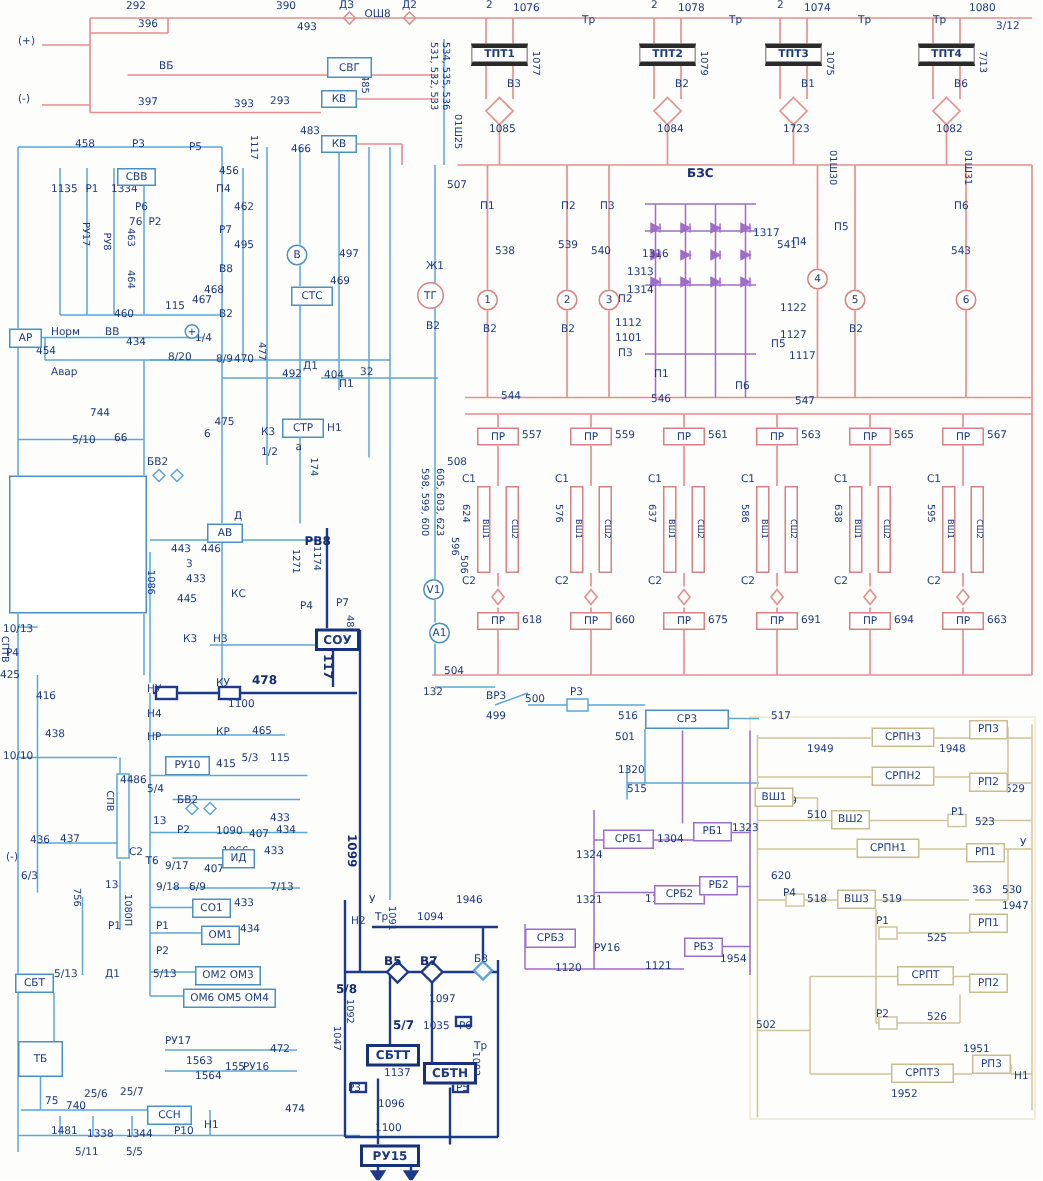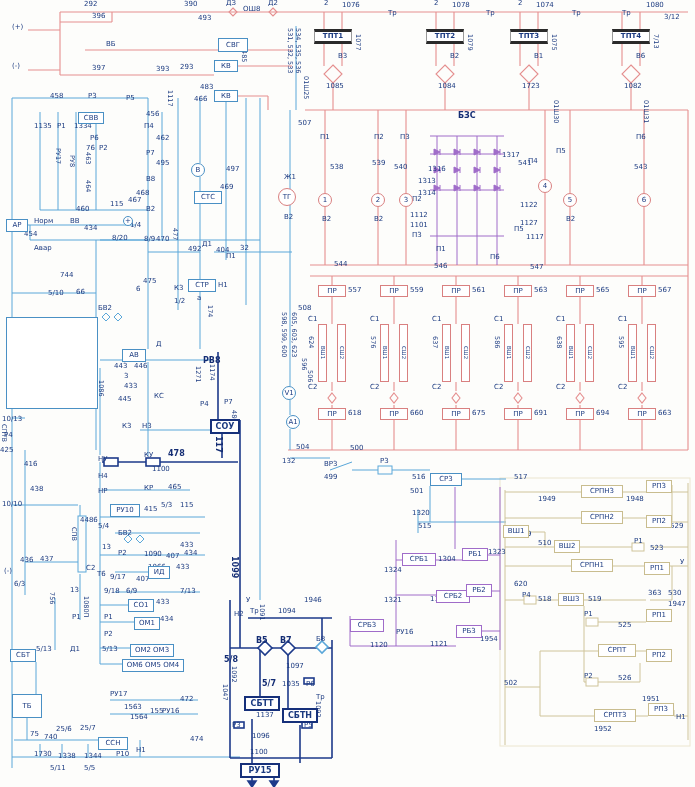--- a/index.html
+++ b/index.html
@@ -276,21 +276,21 @@
     <div class="lbl" style="left: 124px; top: 704px;">1563</div>
     <div class="lbl" style="left: 130px; top: 714px;">1564</div>
     <div class="lbl" style="left: 150px; top: 708px;">155</div>
     <div class="lbl" style="left: 162px; top: 708px;">РУ16</div>
     <div class="lbl" style="left: 180px; top: 696px;">472</div>
     <div class="lbl" style="left: 190px; top: 736px;">474</div>
     <div class="lbl" style="left: 30px; top: 731px;">75</div>
     <div class="lbl" style="left: 44px; top: 734px;">740</div>
     <div class="lbl" style="left: 56px; top: 726px;">25/6</div>
     <div class="lbl" style="left: 80px; top: 725px;">25/7</div>
-    <div class="lbl" style="left: 34px; top: 751px;">1730</div>
+    <div class="lbl" style="left: 34px; top: 751px;">1481</div>
     <div class="lbl" style="left: 58px; top: 753px;">1338</div>
     <div class="lbl" style="left: 84px; top: 753px;">1344</div>
     <div class="lbl" style="left: 50px; top: 765px;">5/11</div>
     <div class="lbl" style="left: 84px; top: 765px;">5/5</div>
     <div class="lbl" style="left: 116px; top: 751px;">Р10</div>
     <div class="lbl" style="left: 136px; top: 747px;">Н1</div>
     <div class="lbl v b" style="left: 230px; top: 556px;">1099</div>
     <div class="lbl" style="left: 246px; top: 597px;">У</div>
     <div class="lbl" style="left: 234px; top: 611px;">Н2</div>
     <div class="lbl" style="left: 250px; top: 608px;">Тр</div>
@@ -367,21 +367,21 @@
     <div class="lbl" style="left: 434px; top: 263px;">546</div>
     <div class="lbl" style="left: 530px; top: 264px;">547</div>
     <div class="lbl v" style="left: 280px; top: 312px;">598, 599, 600</div>
     <div class="lbl v" style="left: 290px; top: 312px;">605, 603, 623</div>
     <div class="lbl v" style="left: 300px; top: 358px;">596</div>
     <div class="lbl v" style="left: 306px; top: 370px;">506</div>
     <div class="lbl" style="left: 296px; top: 444px;">504</div>
     <div class="lbl" style="left: 282px; top: 458px;">132</div>
     <div class="lbl" style="left: 324px; top: 461px;">ВР3</div>
     <div class="lbl" style="left: 324px; top: 474px;">499</div>
-    <div class="lbl" style="left: 350px; top: 445px;">500</div>
+    <div class="lbl" style="left: 350px; top: 463px;">500</div>
     <div class="lbl" style="left: 380px; top: 458px;">Р3</div>
     <div class="lbl" style="left: 412px; top: 474px;">516</div>
     <div class="lbl" style="left: 410px; top: 488px;">501</div>
     <div class="lbl" style="left: 514px; top: 474px;">517</div>
     <div class="lbl" style="left: 412px; top: 510px;">1320</div>
     <div class="lbl" style="left: 418px; top: 523px;">515</div>
     <div class="lbl" style="left: 438px; top: 556px;">1304</div>
     <div class="lbl" style="left: 488px; top: 549px;">1323</div>
     <div class="lbl" style="left: 384px; top: 567px;">1324</div>
     <div class="lbl" style="left: 430px; top: 596px;">1115</div>
@@ -413,36 +413,36 @@
     <div class="lbl" style="left: 642px; top: 696px;">1951</div>
     <div class="lbl" style="left: 676px; top: 714px;">Н1</div>
     <div class="lbl" style="left: 594px; top: 726px;">1952</div>
     <div class="box bl" style="left: 218px; top: 38px; width: 30px; height: 14px;">СВГ</div>
     <div class="box bl" style="left: 214px; top: 60px; width: 24px; height: 12px;">КВ</div>
     <div class="box bl" style="left: 214px; top: 90px; width: 24px; height: 12px;">КВ</div>
     <div class="box bl" style="left: 78px; top: 112px; width: 26px; height: 12px;">СВВ</div>
     <div class="box bl" style="left: 6px; top: 219px; width: 22px; height: 13px;">АР</div>
     <div class="box bl" style="left: 194px; top: 191px; width: 28px; height: 13px;">СТС</div>
     <div class="box bl" style="left: 188px; top: 279px; width: 28px; height: 13px;">СТР</div>
-    <div class="box bl" style="left: 122px; top: 349px; width: 24px; height: 13px;">АВ</div>
+    <div class="box bl" style="left: 138px; top: 349px; width: 24px; height: 13px;">АВ</div>
     <div class="box nv" style="left: 210px; top: 419px; width: 30px; height: 15px;">СОУ</div>
     <div class="box bl" style="left: 110px; top: 504px; width: 30px; height: 13px;">РУ10</div>
     <div class="box bl" style="left: 148px; top: 566px; width: 22px; height: 13px;">ИД</div>
     <div class="box bl" style="left: 128px; top: 599px; width: 26px; height: 13px;">СО1</div>
     <div class="box bl" style="left: 134px; top: 617px; width: 26px; height: 13px;">ОМ1</div>
     <div class="box bl" style="left: 130px; top: 644px; width: 44px; height: 13px;">ОМ2 ОМ3</div>
     <div class="box bl" style="left: 122px; top: 659px; width: 62px; height: 13px;">ОМ6 ОМ5 ОМ4</div>
     <div class="box bl" style="left: 10px; top: 649px; width: 26px; height: 13px;">СБТ</div>
     <div class="box bl" style="left: 12px; top: 694px; width: 30px; height: 24px;">ТБ</div>
     <div class="box bl" style="left: 98px; top: 737px; width: 30px; height: 13px;">ССН</div>
     <div class="box bl" style="left: 6px; top: 317px; width: 92px; height: 92px;"></div>
     <div class="box nv" style="left: 244px; top: 696px; width: 36px; height: 15px;">СБТТ</div>
     <div class="box nv" style="left: 282px; top: 708px; width: 36px; height: 15px;">СБТН</div>
     <div class="box nv" style="left: 240px; top: 763px; width: 40px; height: 15px;">РУ15</div>
-    <div class="box bl" style="left: 430px; top: 473px; width: 32px; height: 13px;">СР3</div>
+    <div class="box bl" style="left: 430px; top: 473px; width: 56px; height: 13px;">СР3</div>
     <div class="box pu" style="left: 402px; top: 553px; width: 34px; height: 13px;">СРБ1</div>
     <div class="box pu" style="left: 462px; top: 548px; width: 26px; height: 13px;">РБ1</div>
     <div class="box pu" style="left: 436px; top: 590px; width: 34px; height: 13px;">СРБ2</div>
     <div class="box pu" style="left: 466px; top: 584px; width: 26px; height: 13px;">РБ2</div>
     <div class="box pu" style="left: 350px; top: 619px; width: 34px; height: 13px;">СРБ3</div>
     <div class="box pu" style="left: 456px; top: 625px; width: 26px; height: 13px;">РБ3</div>
     <div class="box bg" style="left: 581px; top: 485px; width: 42px; height: 13px;">СРПН3</div>
     <div class="box bg" style="left: 646px; top: 480px; width: 26px; height: 13px;">РП3</div>
     <div class="box bg" style="left: 581px; top: 511px; width: 42px; height: 13px;">СРПН2</div>
     <div class="box bg" style="left: 646px; top: 515px; width: 26px; height: 13px;">РП2</div>

